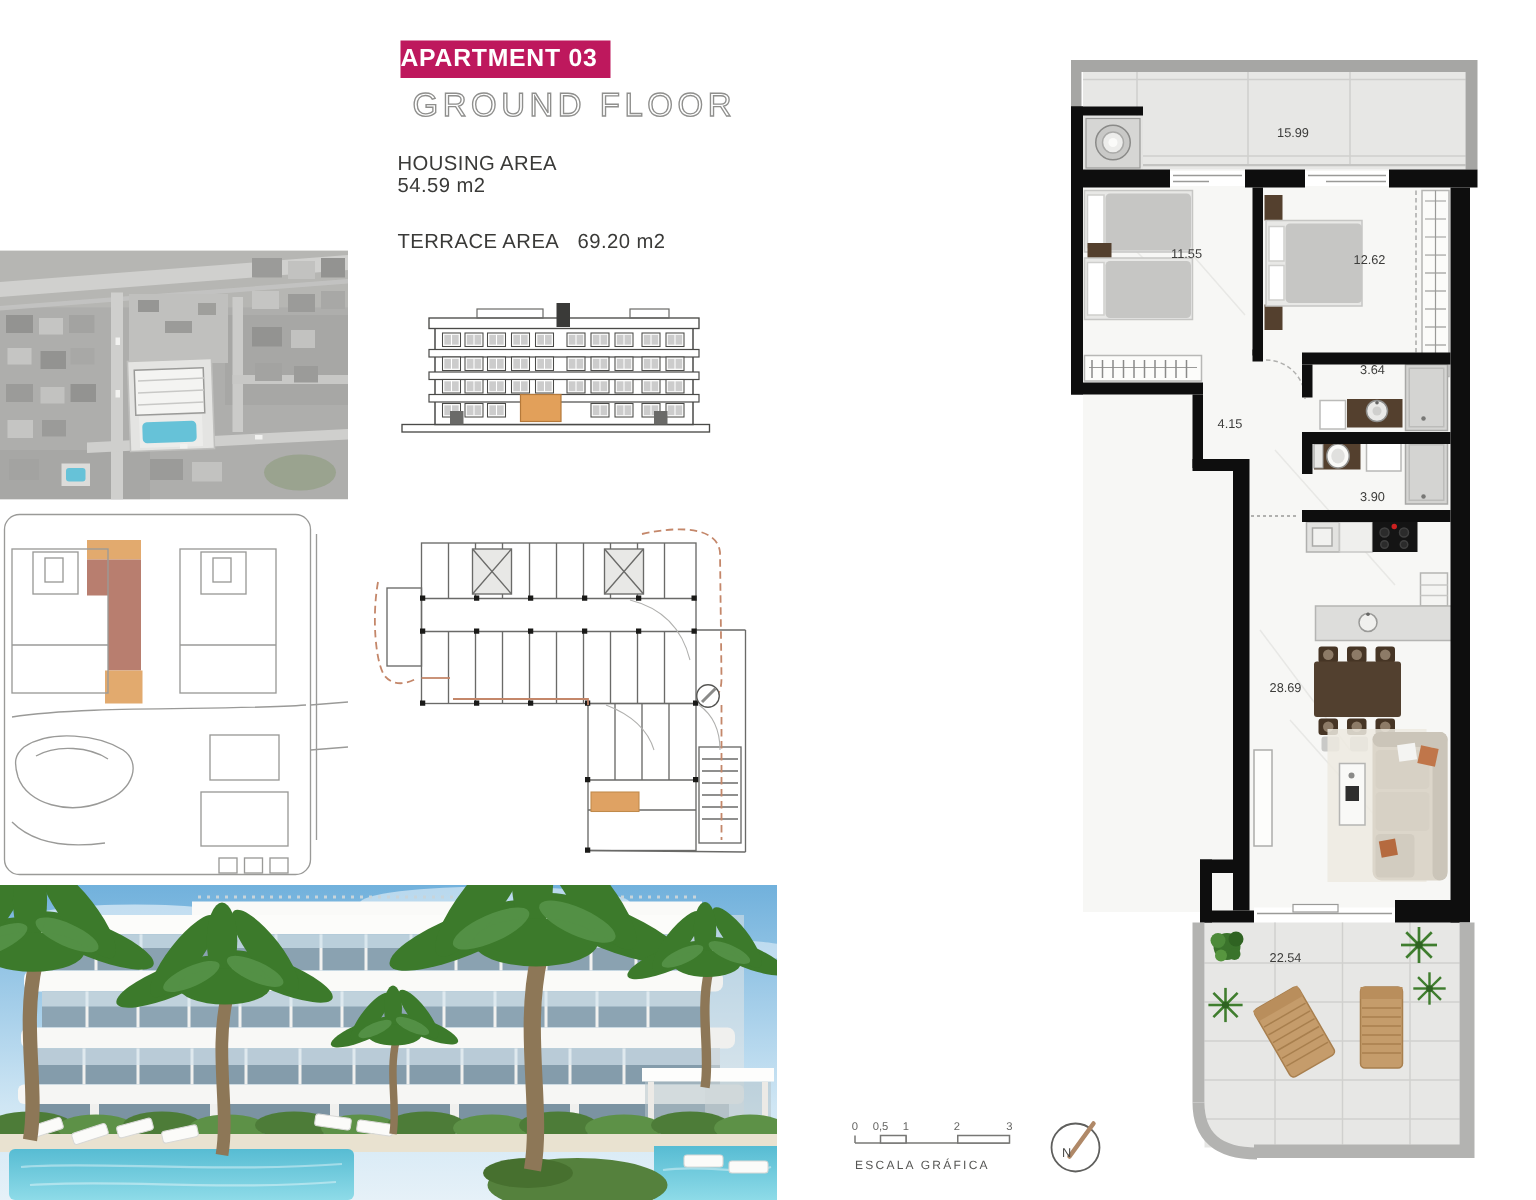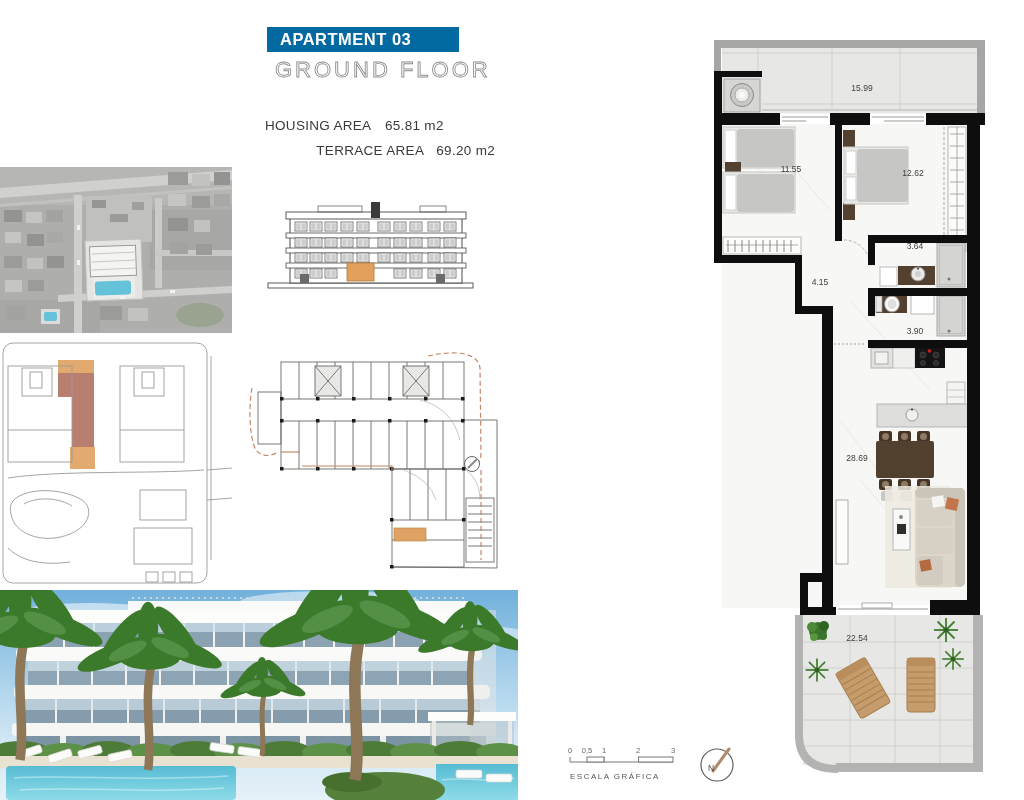--- a/index.html
+++ b/index.html
@@ -1,44 +1,44 @@
 <!DOCTYPE html>
 <html><head>
 <meta charset="utf-8">
 <style>
   html,body{margin:0;padding:0;background:#fff;}
   #sheet{position:relative;width:1024px;height:800px;background:#ffffff;overflow:hidden;
          font-family:"Liberation Sans", sans-serif;}
   .abs{position:absolute;}
-  #title-box{left:267px;top:27px;width:192px;height:25px;background:#0369a1;color:#fff;
-    font-size:16.5px;font-weight:bold;letter-spacing:.5px;line-height:25px;padding-left:13px;
+  #title-box{left:267px;top:27px;width:140px;height:25px;background:#be185d;color:#fff;
+    font-size:16.5px;font-weight:bold;letter-spacing:.5px;line-height:25px;
     box-sizing:border-box;}
   #subtitle-svg{left:270px;top:52px;width:220px;height:34px;}
   .area-row{left:265px;width:230px;height:22px;font-size:13.5px;color:#3a3a38;display:flex;letter-spacing:.3px;}
   .area-row .lbl{width:120px;}
   svg{display:block;}
   text{font-family:"Liberation Sans", sans-serif;}
   .plan-label{font-size:8.5px;fill:#3d3d3b;}
 </style>
 </head>
 <body>
 
 <div id="sheet">
 
   <div id="title-box" class="abs">
     <span>APARTMENT 03</span>
   </div>
   <svg id="subtitle-svg" class="abs" viewBox="0 0 220 34">
     <text x="5" y="25" font-size="22" letter-spacing="3" fill="#ffffff" stroke="#8f8f8d" stroke-width="0.9">GROUND FLOOR</text>
   </svg>
-  <div class="area-row abs" style="top:118px;">
+  <div class="area-row abs" style="top:101px;flex-direction:column;">
     <span class="lbl">HOUSING AREA</span>
-    <span>65.81 m2</span>
+    <span>54.59 m2</span>
   </div>
-  <div class="area-row abs" style="top:143px;justify-content:flex-end;">
+  <div class="area-row abs" style="top:153px;">
     <span class="lbl">TERRACE AREA</span>
     <span>69.20 m2</span>
   </div>
 
   <svg class="abs" style="left:0;top:167px" width="232" height="166" viewBox="0 167 232 166">
     <rect x="0" y="167" width="232" height="166" fill="#aeaeac"></rect>
     <rect x="0" y="167" width="232" height="38" fill="#b9b9b7" opacity=".7"></rect>
     <rect x="150" y="210" width="82" height="60" fill="#a2a2a0" opacity=".6"></rect>
     <rect x="0" y="300" width="100" height="33" fill="#a0a09e" opacity=".5"></rect>
     <g>

